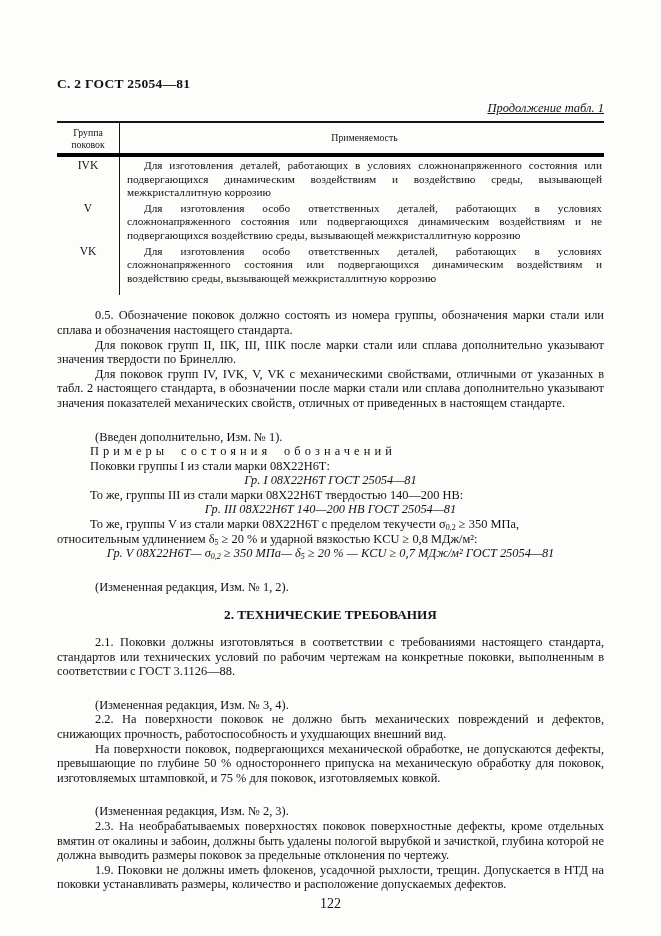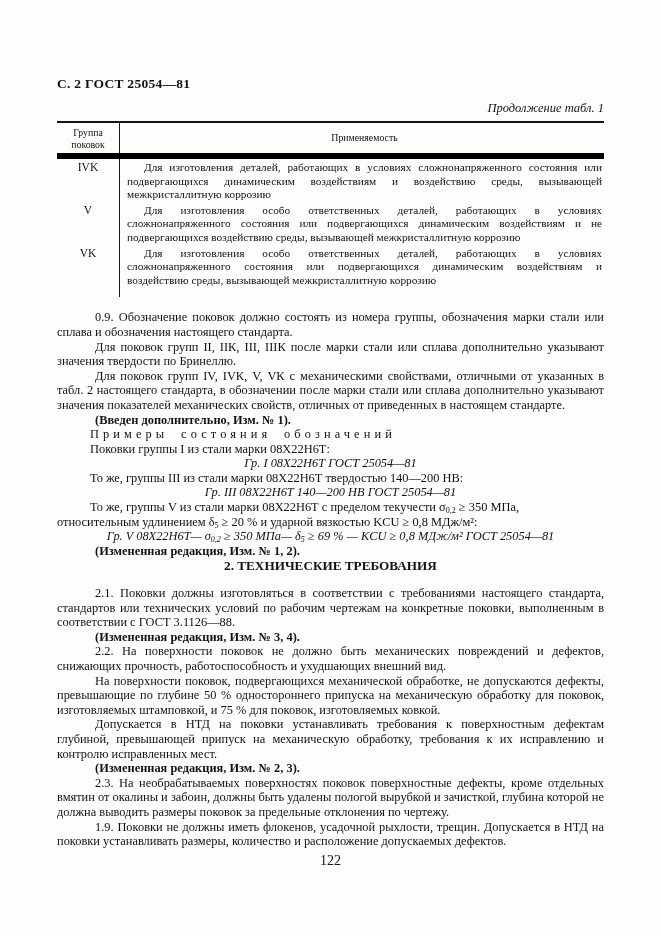--- a/index.html
+++ b/index.html
@@ -18,31 +18,32 @@
   .doc-header {
     font-weight: bold;
     font-size: 13.5px;
     letter-spacing: 0.02em;
   }
   .table-caption {
     text-align: right;
     font-style: italic;
     font-size: 12.5px;
     margin-top: 9px;
+    text-decoration: underline;
   }
   
   .gtable {
     margin-top: 5px;
     border-top: 2px solid #151515;
     font-size: 11.3px;
     line-height: 13.6px;
   }
   .gt-row, .gt-head { display: flex; }
   .gt-head {
-    border-bottom: 6px solid #000000;
+    border-bottom: 4px solid #000000;
   }
   .gt-col1 {
     flex: 0 0 62px;
     text-align: center;
     box-sizing: border-box;
   }
   .gt-col2 {
     flex: 1;
     border-left: 1px solid #151515;
     box-sizing: border-box;
@@ -72,21 +73,21 @@
   .bodytext {
     margin-top: 13px;
     font-size: 12.4px;
     line-height: 14.6px;
   }
   .p {
     text-align: justify;
     text-indent: 38px;
     margin: 0;
   }
-  .b { font-weight: bold; }
+  .b { font-weight: normal; margin-top: 19px; }
   .spaced {
     letter-spacing: 0.33em;
     word-spacing: 0.45em;
     text-indent: 33px;
     text-align: left;
   }
   .noindent { text-indent: 33px; text-align: left; }
   .designation {
     text-align: center;
     font-style: italic;
@@ -95,21 +96,21 @@
   sub.s {
     font-size: 8px;
     line-height: 0;
     vertical-align: -2px;
     letter-spacing: 0;
   }
   .h2 {
     text-align: center;
     font-weight: bold;
     font-size: 13.2px;
-    margin: 1px 0 12px 0;
+    margin: 14px 0 12px 0;
     text-indent: 0;
   }
   .page-number {
     text-align: center;
     font-size: 14px;
     margin-top: 5px;
   }
 </style>
 </head>
 <body>
@@ -134,40 +135,39 @@
       <div class="gt-col2">Для изготовления особо ответственных деталей, работающих в условиях сложнонапряженного состояния или подвергающихся динамическим воздействиям и не подвергающихся воздействию среды, вызывающей межкристаллитную коррозию</div>
     </div>
     <div class="gt-row">
       <div class="gt-col1">VK</div>
       <div class="gt-col2">Для изготовления особо ответственных деталей, работающих в условиях сложнонапряженного состояния или подвергающихся динамическим воздействиям и воздействию среды, вызывающей межкристаллитную коррозию</div>
     </div>
   </div>
 
   <div class="bodytext">
 
-    <p class="p">0.9. Обозначение поковок должно состоять из номера группы, обозначения марки стали или сплава и обозначения настоящего стандарта.</p>
+    <p class="p">0.5. Обозначение поковок должно состоять из номера группы, обозначения марки стали или сплава и обозначения настоящего стандарта.</p>
     <p class="p">Для поковок групп II, IIК, III, IIIК после марки стали или сплава дополнительно указывают значения твердости по Бринеллю.</p>
     <p class="p">Для поковок групп IV, IVК, V, VК с механическими свойствами, отличными от указанных в табл. 2 настоящего стандарта, в обозначении после марки стали или сплава дополнительно указывают значения показателей механических свойств, отличных от приведенных в настоящем стандарте.</p>
     <p class="p b">(Введен дополнительно, Изм. № 1).</p>
     <p class="p spaced">Примеры состояния обозначений</p>
     <p class="p noindent">Поковки группы I из стали марки 08Х22Н6Т:</p>
     <p class="p designation">Гр. I 08Х22Н6Т ГОСТ 25054—81</p>
     <p class="p noindent">То же, группы III из стали марки 08Х22Н6Т твердостью 140—200 НВ:</p>
     <p class="p designation">Гр. III 08Х22Н6Т 140—200 НВ ГОСТ 25054—81</p>
     <p class="p noindent"><span>То же, группы V из стали марки 08Х22Н6Т с пределом текучести σ</span><sub class="s">0,2</sub><span> ≥ 350 МПа, относительным удлинением δ</span><sub class="s">5</sub><span> ≥ 20 % и ударной вязкостью KCU ≥ 0,8 МДж/м²:</span></p>
-    <p class="p designation"><span>Гр. V 08Х22Н6Т— σ</span><sub class="s">0,2</sub><span> ≥ 350 МПа— δ</span><sub class="s">5</sub><span> ≥ 69 % — KCU ≥ 0,8 МДж/м²  ГОСТ 25054—81</span></p>
+    <p class="p designation"><span>Гр. V 08Х22Н6Т— σ</span><sub class="s">0,2</sub><span> ≥ 350 МПа— δ</span><sub class="s">5</sub><span> ≥ 20 % — KCU ≥ 0,7 МДж/м²  ГОСТ 25054—81</span></p>
     <p class="p b">(Измененная редакция, Изм. № 1, 2).</p>
 
     <p class="p h2">2. ТЕХНИЧЕСКИЕ ТРЕБОВАНИЯ</p>
 
     <p class="p">2.1. Поковки должны изготовляться в соответствии с требованиями настоящего стандарта, стандартов или технических условий по рабочим чертежам на конкретные поковки, выполненным в соответствии с ГОСТ 3.1126—88.</p>
     <p class="p b">(Измененная редакция, Изм. № 3, 4).</p>
     <p class="p">2.2. На поверхности поковок не должно быть механических повреждений и дефектов, снижающих прочность, работоспособность и ухудшающих внешний вид.</p>
     <p class="p">На поверхности поковок, подвергающихся механической обработке, не допускаются дефекты, превышающие по глубине 50 % одностороннего припуска на механическую обработку для поковок, изготовляемых штамповкой, и 75 % для поковок, изготовляемых ковкой.</p>
-    <p class="p">Допускается в НТД на поковки устанавливать требования к поверхностным дефектам глубиной, превышающей припуск на механическую обработку, требования к их исправлению и контролю исправленных мест.</p>
     <p class="p b">(Измененная редакция, Изм. № 2, 3).</p>
     <p class="p">2.3. На необрабатываемых поверхностях поковок поверхностные дефекты, кроме отдельных вмятин от окалины и забоин, должны быть удалены пологой вырубкой и зачисткой, глубина которой не должна выводить размеры поковок за предельные отклонения по чертежу.</p>
     <p class="p">1.9. Поковки не должны иметь флокенов, усадочной рыхлости, трещин. Допускается в НТД на поковки устанавливать размеры, количество и расположение допускаемых дефектов.</p>
 
     <div class="page-number">122</div>
   </div>
 
 </div>
 
 </body></html>

